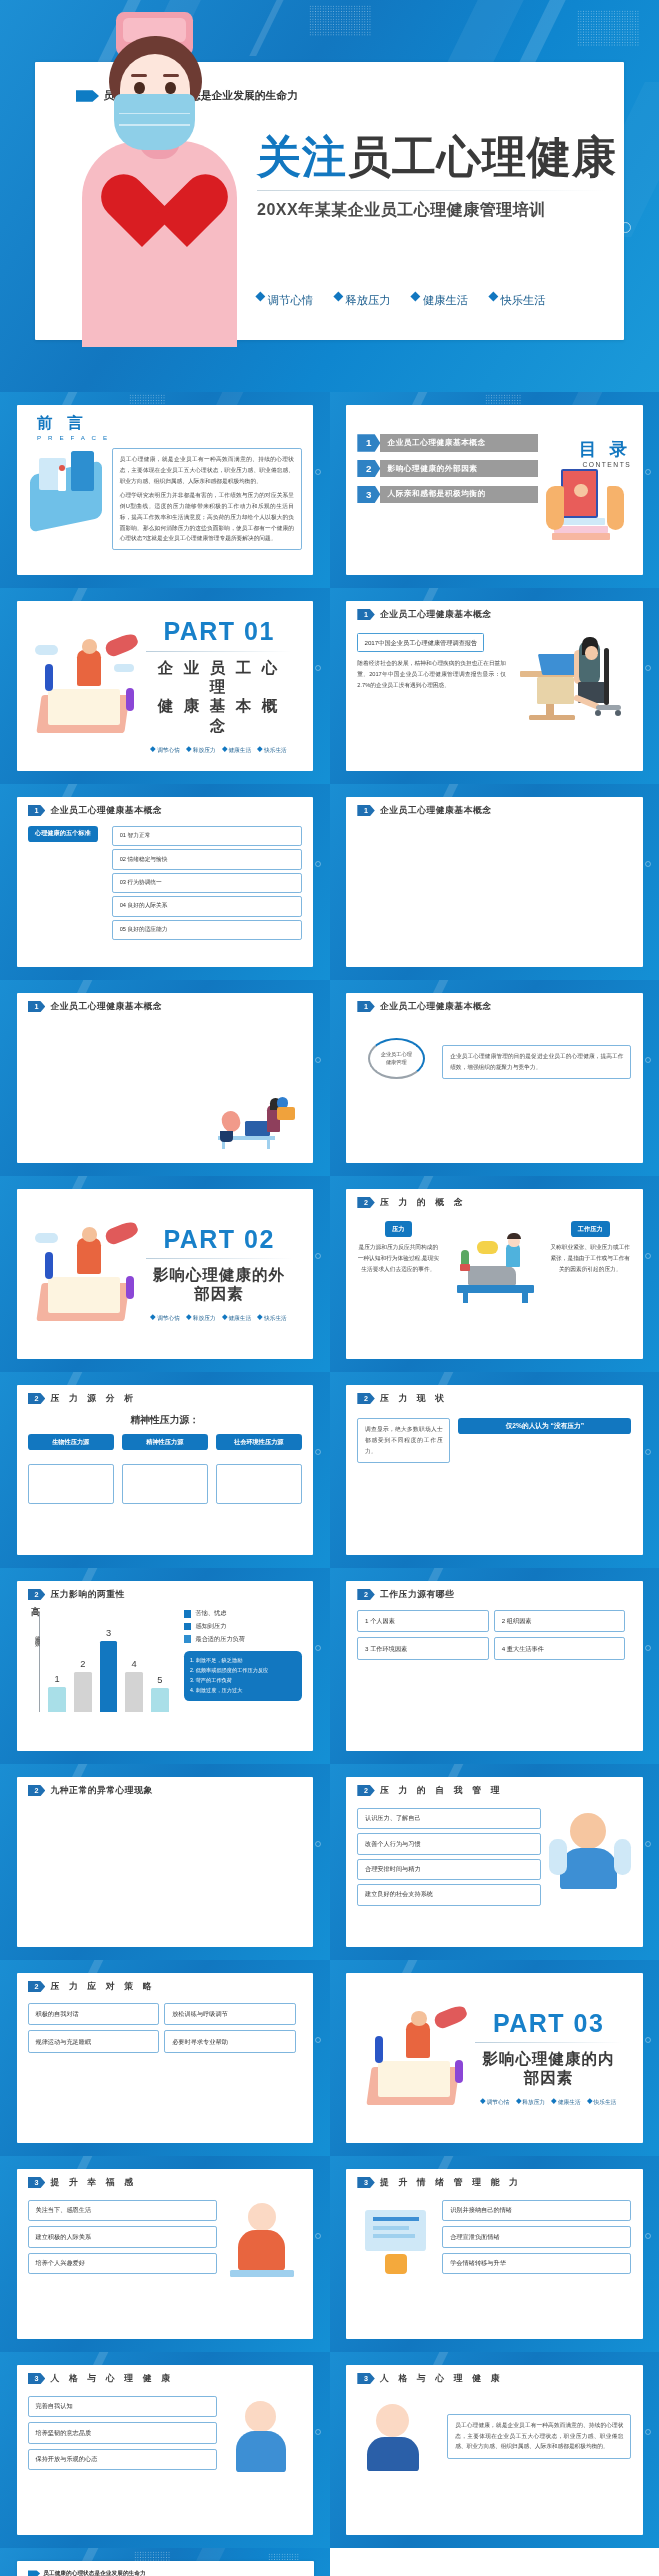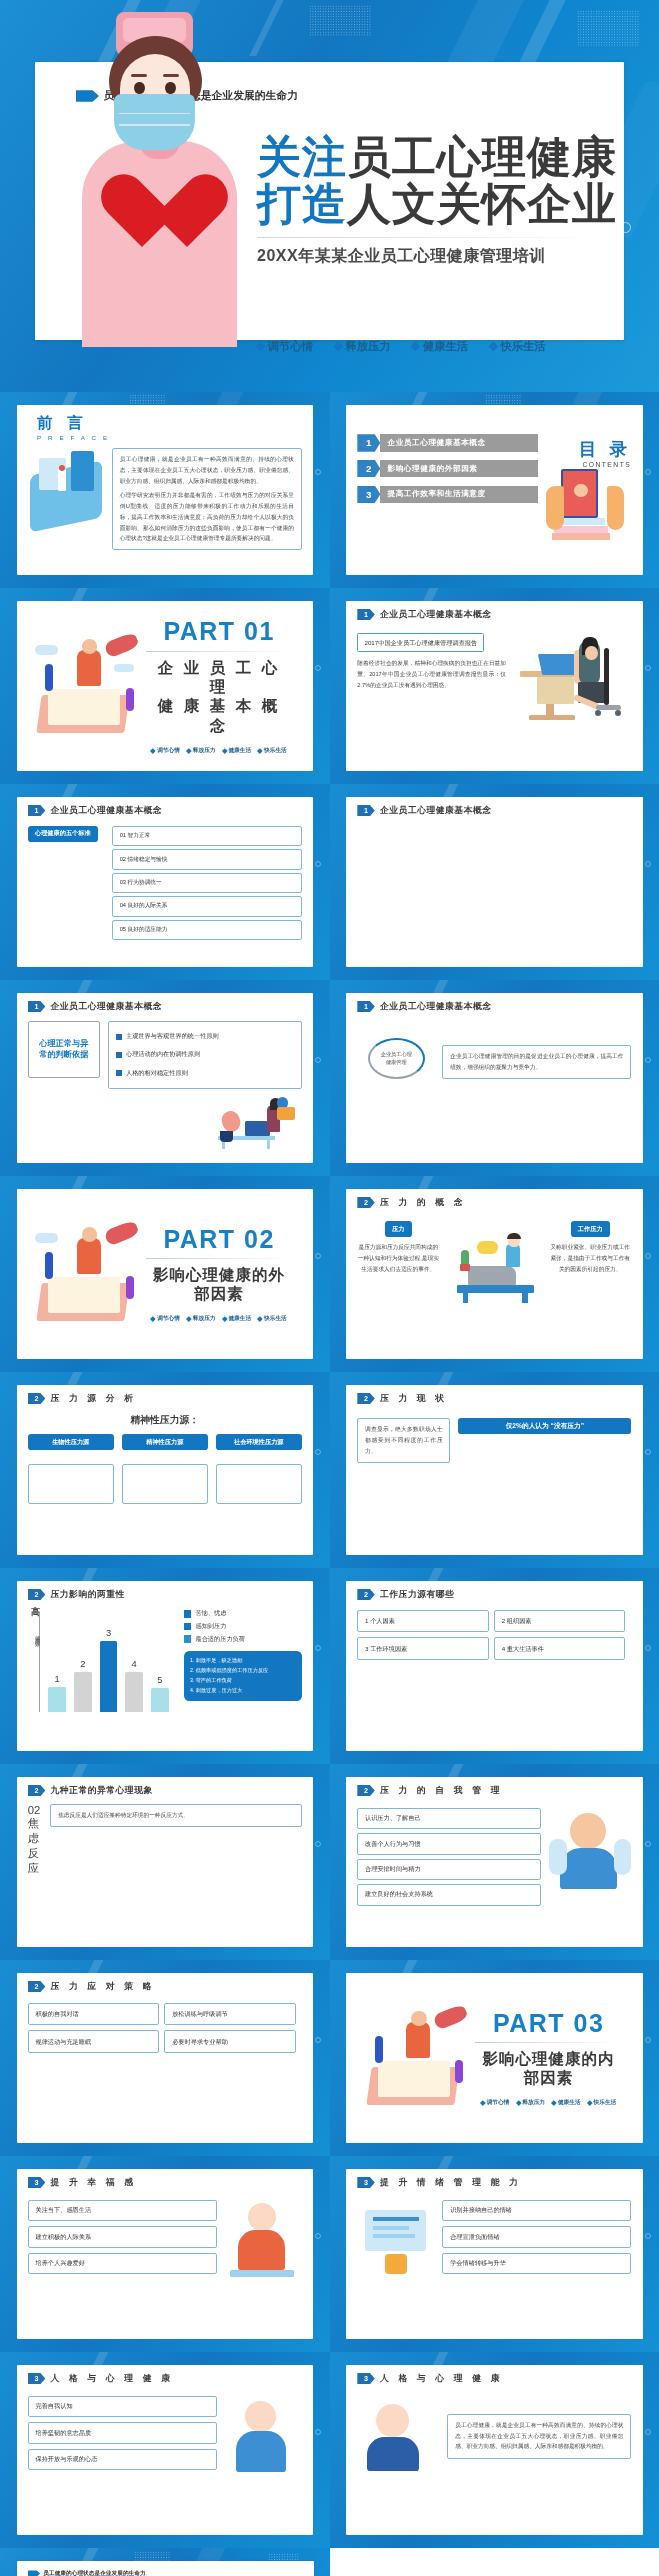--- a/index.html
+++ b/index.html
@@ -42,21 +42,21 @@
   .cover-rule{ height:1.5px; margin:9.3px 0 8.2px;
     background:linear-gradient(90deg,#c9d6de,rgba(201,214,222,0)); }
   .cover-sub{ font-size:16px; font-weight:800; color:#4a4a4a; letter-spacing:0.5px; white-space:nowrap;}
   .pillrow{ display:flex; gap:16.5px; margin-top:17.5px;}
   .pill{
     background:linear-gradient(180deg,#2e9ad8,#1071b8);
     color:#fff; font-size:10.3px; font-weight:700; padding:5.7px 13.4px; border-radius:4.6px;
     box-shadow:0 1.5px 0 rgba(0,0,0,.12); white-space:nowrap;
   }
   .kwrow{ display:flex; gap:21.6px; margin-top:72px; }
-  .kw{ display:flex; align-items:center; gap:4.1px; color:#1b5e8f; font-size:11.3px; font-weight:700;}
+  .kw{ display:flex; align-items:flex-start; gap:4.1px; color:#1b5e8f; font-size:11.3px; font-weight:400;}
   .dia{ width:6.7px; height:6.7px; background:#1277c0; transform:rotate(45deg); flex:0 0 auto;}
   
   .nurse{ position:absolute; left:47px; bottom:-2.1px; width:155px; height:330px;}
   .n-cap{ position:absolute; left:34px; top:0; width:77px; height:44px; background:#f2a0ae;
           border-radius:8.2px;}
   .n-cap:after{ content:""; position:absolute; left:7.2px; top:6.2px; width:63px; height:24px;
           background:#f8bcc6; border-radius:5.2px;}
   .n-hair{ position:absolute; left:27px; top:24px; width:93px; height:77px; background:#6d3b33;
           border-radius:46px 46px 31px 31px;}
   .n-face{ position:absolute; left:38px; top:42px; width:70px; height:82px; background:#fde6dc;
@@ -162,23 +162,20 @@
           <div class="n-eye r"></div>
       </div>
       <div class="n-mask"></div>
       <div class="heart"></div>
     </div>
 
     <div class="cover-main">
       <div class="cover-h1">
         <span class="b">关注</span><span>员工心理健康</span>
       </div>
-      <div class="cover-h1">
-        <span class="b">打造</span><span>人文关怀企业</span>
-      </div>
       <div class="cover-rule"></div>
       <div class="cover-sub">20XX年某某企业员工心理健康管理培训</div>
       <div class="kwrow">
         <div class="kw">
             <span class="dia"></span>
             <span>调节心情</span>
           </div>
         <div class="kw">
             <span class="dia"></span>
             <span>释放压力</span>
@@ -240,21 +237,21 @@
             <div class="toc-item">
               <span class="toc-n">1</span>
               <span class="toc-b">企业员工心理健康基本概念</span>
             </div>
             <div class="toc-item">
               <span class="toc-n">2</span>
               <span class="toc-b">影响心理健康的外部因素</span>
             </div>
             <div class="toc-item">
               <span class="toc-n">3</span>
-              <span class="toc-b">提高工作效率和生活满意度</span>
+              <span class="toc-b">人际亲和感都是积极均衡的</span>
             </div>
           </div>
           <div style="width:93px;flex:0 0 auto;position:relative;margin-top:24px;">
             <div class="toc-title">目 录</div>
             <div class="toc-sub">CONTENTS</div>
             <div style="position:absolute;left:23px;top:32px;width:37px;height:49px;border:2.1px solid #2f52b0;border-radius:2.1px;background:#e85d5a;"></div>
             <div style="position:absolute;left:17.5px;top:81px;width:49px;height:7.2px;background:#cfe9f8;border-radius:1px;"></div>
             <div style="position:absolute;left:15.5px;top:89px;width:54px;height:7.2px;background:#f7c9d8;border-radius:1px;"></div>
             <div style="position:absolute;left:13.4px;top:96px;width:58px;height:7.2px;background:#f7b7a0;border-radius:1px;"></div>
             <div style="position:absolute;left:8.2px;top:49px;width:17.5px;height:44px;background:#f6b26b;border-radius:9.3px 3.1px 9.3px 9.3px;"></div>
@@ -393,39 +390,20 @@
     <div class="thumb">
       <div class="deco">
           <i style="left:77px;top:-10.3px;width:9.3px;height:46px;"></i>
           <s style="right:8.2px;top:77px;width:6.2px;height:6.2px;"></s>
         </div>
       <div class="inner">
         <div class="t-head">
             <span class="chev">1</span>
             <span class="t-title">企业员工心理健康基本概念</span>
           </div>
-        <div style="display:flex;gap:8.2px;margin-top:8.2px;">
-          <div style="width:72px;flex:0 0 auto;">
-            <div class="outline" style="border-color:#9aa3ab;height:57px;display:flex;align-items:center;justify-content:center;text-align:center;font-size:8.2px;font-weight:800;color:#1277c0;line-height:1.4;">心理正常与异常的判断依据</div>
-          </div>
-          <div style="flex:1;" class="outline">
-            <div style="display:flex;align-items:center;gap:4.1px;margin:5.2px 0;">
-                <span style="width:6.2px;height:6.2px;background:#1f6fb2;display:block;flex:0 0 auto;"></span>
-                <span style="font-size:6.2px;color:#333;">主观世界与客观世界的统一性原则</span>
-              </div>
-            <div style="display:flex;align-items:center;gap:4.1px;margin:9.3px 0;">
-                <span style="width:6.2px;height:6.2px;background:#1f6fb2;display:block;flex:0 0 auto;"></span>
-                <span style="font-size:6.2px;color:#333;">心理活动的内在协调性原则</span>
-              </div>
-            <div style="display:flex;align-items:center;gap:4.1px;margin:9.3px 0 5.2px;">
-                <span style="width:6.2px;height:6.2px;background:#1f6fb2;display:block;flex:0 0 auto;"></span>
-                <span style="font-size:6.2px;color:#333;">人格的相对稳定性原则</span>
-              </div>
-          </div>
-        </div>
         <div style="position:absolute;right:18.5px;bottom:13.4px;width:77px;height:52px;">
           <div style="position:absolute;left:0;bottom:9.3px;width:57px;height:4.1px;background:#9fd0ee;"></div>
           <div style="position:absolute;left:4.1px;bottom:0;width:3.1px;height:10.3px;background:#9fd0ee;"></div>
           <div style="position:absolute;left:49px;bottom:0;width:3.1px;height:10.3px;background:#9fd0ee;"></div>
           <div style="position:absolute;left:27px;bottom:13.4px;width:25px;height:14.4px;background:#2a5fa8;border-radius:1.5px;"></div>
           <div style="position:absolute;left:49px;bottom:17.5px;width:13.4px;height:27px;background:#8e3f5c;border-radius:5.2px 5.2px 1px 1px;"></div>
           <div style="position:absolute;left:52px;bottom:39px;width:11.3px;height:12.4px;background:#2b2b2b;border-radius:5.2px 5.2px 0 0;"></div>
           <div style="position:absolute;left:4.1px;bottom:17.5px;width:17.5px;height:20.6px;background:#f19a8a;border-radius:9.3px 9.3px 50% 50%;transform:rotate(-18deg);"></div>
           <div style="position:absolute;left:2.1px;bottom:7.2px;width:13.4px;height:11.3px;background:#1d3b6b;border-radius:0 0 4.1px 4.1px;"></div>
           <div style="position:absolute;right:6.2px;top:0;width:11.3px;height:11.3px;background:#2f7fd0;border-radius:50%;"></div>
@@ -666,26 +644,20 @@
       <div class="deco">
           <i style="left:72px;top:-10.3px;width:9.3px;height:46px;"></i>
           <s style="right:8.2px;top:77px;width:6.2px;height:6.2px;"></s>
         </div>
       <div class="inner">
         <div class="t-head">
             <span class="chev">2</span>
             <span class="t-title">九种正常的异常心理现象</span>
           </div>
         <div style="margin-top:7.2px;">
-          <div style="display:flex;gap:5.2px;margin-bottom:6.2px;align-items:flex-start;">
-            <div style="font-size:11.3px;color:#444;font-weight:300;width:17.5px;">02  焦虑反应</div>
-            <div style="flex:1;" class="outline">
-                <div class="body-txt">焦虑反应是人们适应某种特定环境的一种反应方式。</div>
-              </div>
-          </div>
 
         </div>
       </div>
     </div>
 
     <div class="thumb">
       <div class="deco">
           <i style="left:118px;top:-10.3px;width:9.3px;height:46px;"></i>
           <s style="right:8.2px;top:77px;width:6.2px;height:6.2px;"></s>
         </div>

